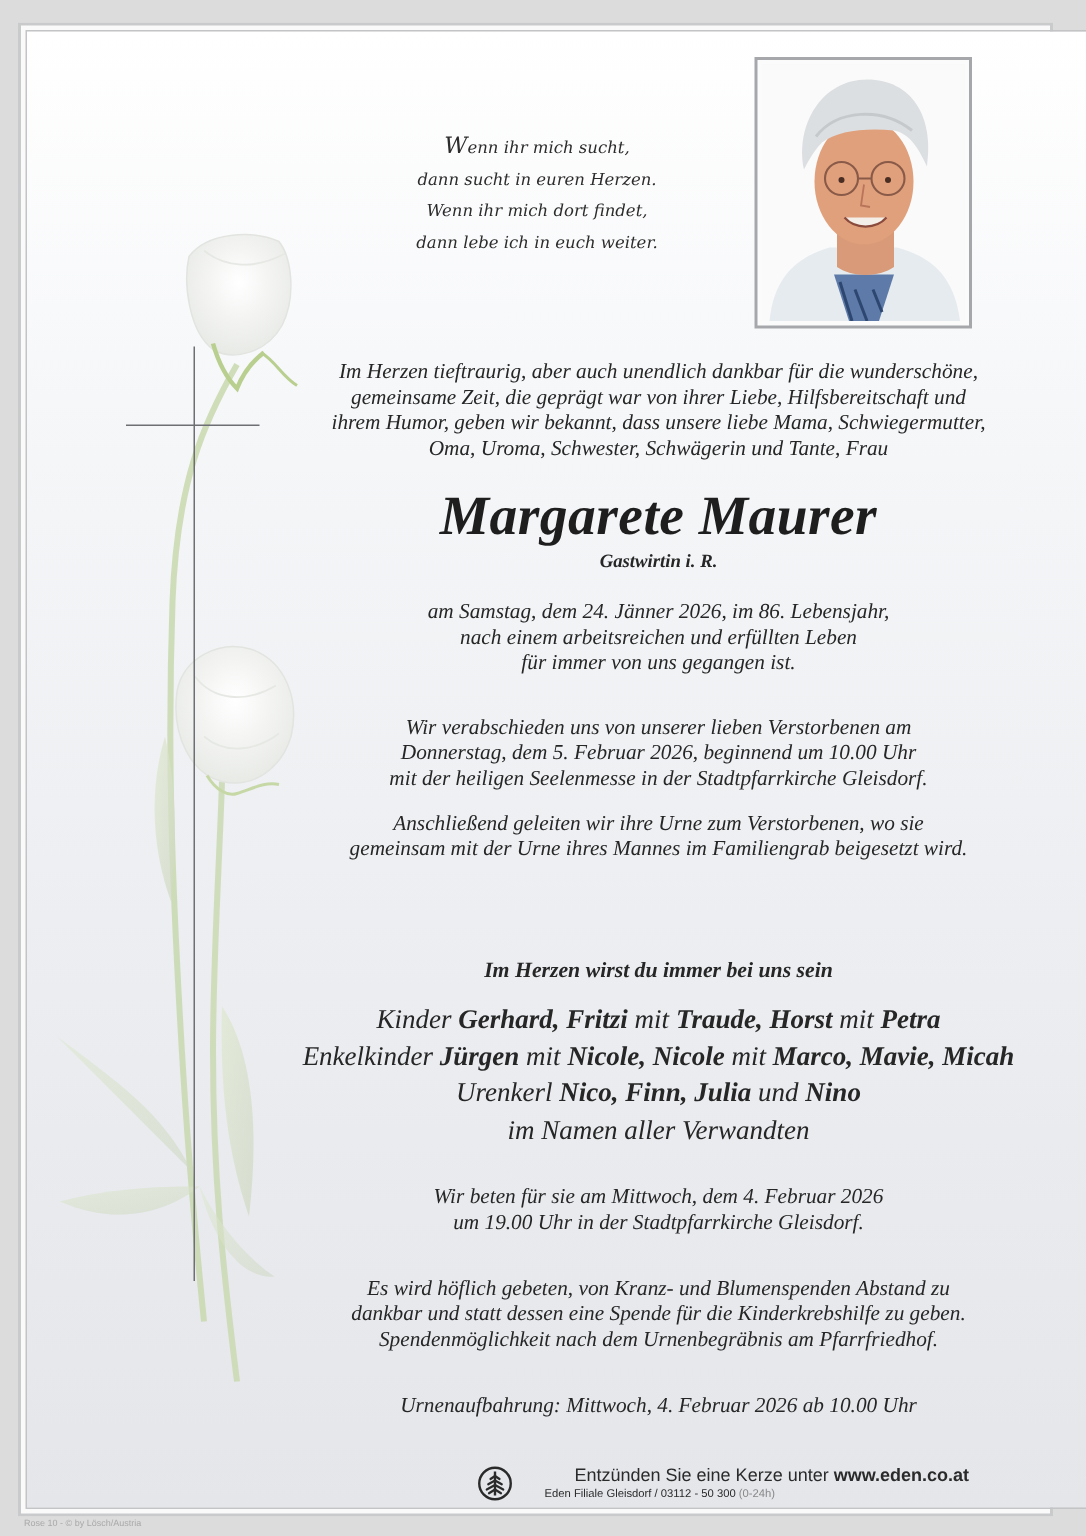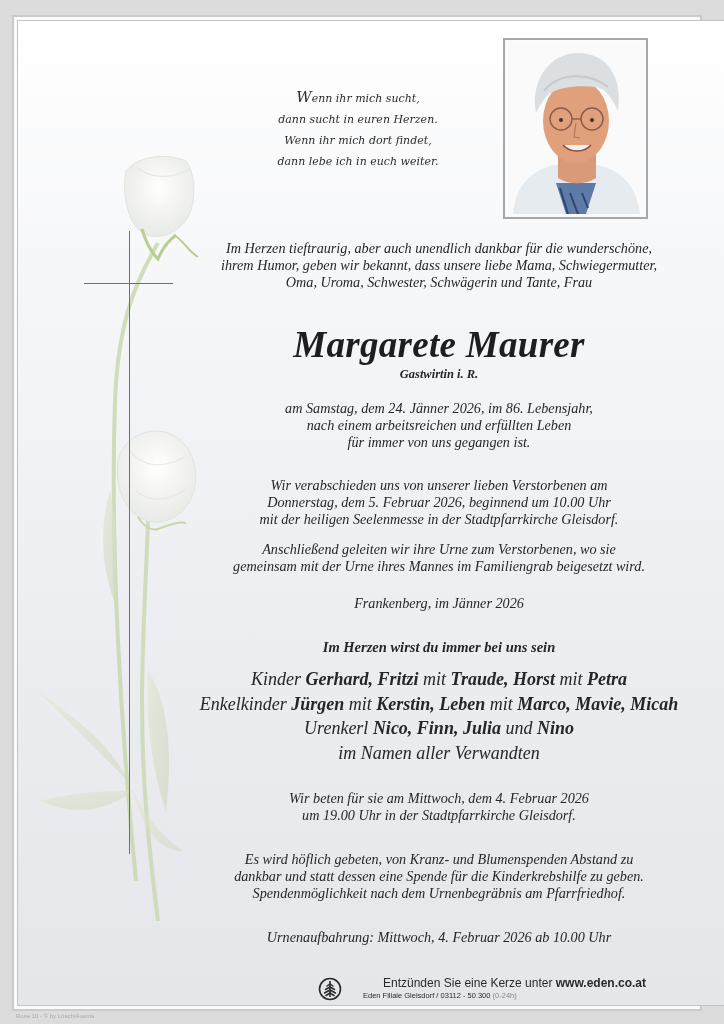--- a/index.html
+++ b/index.html
@@ -138,20 +138,21 @@
         <circle cx="84" cy="77" r="2" fill="#4a2e24"></circle>
 
         <path d="M68 80 L 66 94 L 72 95" stroke="#b9745a" stroke-width="1.2" fill="none"></path>
         <path d="M55 102 C 62 110, 76 110, 83 102" stroke="#8a4a3c" stroke-width="1.5" fill="#f3eee8"></path>
       </svg>
     </div>
   </div>
 
   <div class="content intro">
     <div>Im Herzen tieftraurig, aber auch unendlich dankbar für die wunderschöne,</div>
+    <div>gemeinsame Zeit, die geprägt war von ihrer Liebe, Hilfsbereitschaft und</div>
     <div>ihrem Humor, geben wir bekannt, dass unsere liebe Mama, Schwiegermutter,</div>
     <div>Oma, Uroma, Schwester, Schwägerin und Tante, Frau</div>
   </div>
 
   <div class="content name">Margarete Maurer</div>
   <div class="content occupation">Gastwirtin i. R.</div>
 
   <div class="content death">
     <div>am Samstag, dem 24. Jänner 2026, im 86. Lebensjahr,</div>
     <div>nach einem arbeitsreichen und erfüllten Leben</div>
@@ -162,32 +163,31 @@
     <div>Wir verabschieden uns von unserer lieben Verstorbenen am</div>
     <div>Donnerstag, dem 5. Februar 2026, beginnend um 10.00 Uhr</div>
     <div>mit der heiligen Seelenmesse in der Stadtpfarrkirche Gleisdorf.</div>
   </div>
 
   <div class="content urn">
     <div>Anschließend geleiten wir ihre Urne zum Verstorbenen, wo sie</div>
     <div>gemeinsam mit der Urne ihres Mannes im Familiengrab beigesetzt wird.</div>
   </div>
 
-  <div class="content place">Frankenberg, im Jänner 2026</div>
 
   <div class="content motto">Im Herzen wirst du immer bei uns sein</div>
 
   <div class="content family">
     <div>
       <span>Kinder</span>
       <b>Gerhard, Fritzi</b><span> mit </span><b>Traude, Horst</b><span> mit </span><b>Petra</b>
     </div>
     <div>
       <span>Enkelkinder</span>
-      <b>Jürgen</b><span> mit </span><b>Kerstin, Leben</b><span> mit </span><b>Marco, Mavie, Micah</b>
+      <b>Jürgen</b><span> mit </span><b>Nicole, Nicole</b><span> mit </span><b>Marco, Mavie, Micah</b>
     </div>
     <div>
       <span>Urenkerl</span>
       <b>Nico, Finn, Julia</b><span> und </span><b>Nino</b>
     </div>
     <div>im Namen aller Verwandten</div>
   </div>
 
   <div class="content prayer">
     <div>Wir beten für sie am Mittwoch, dem 4. Februar 2026</div>

